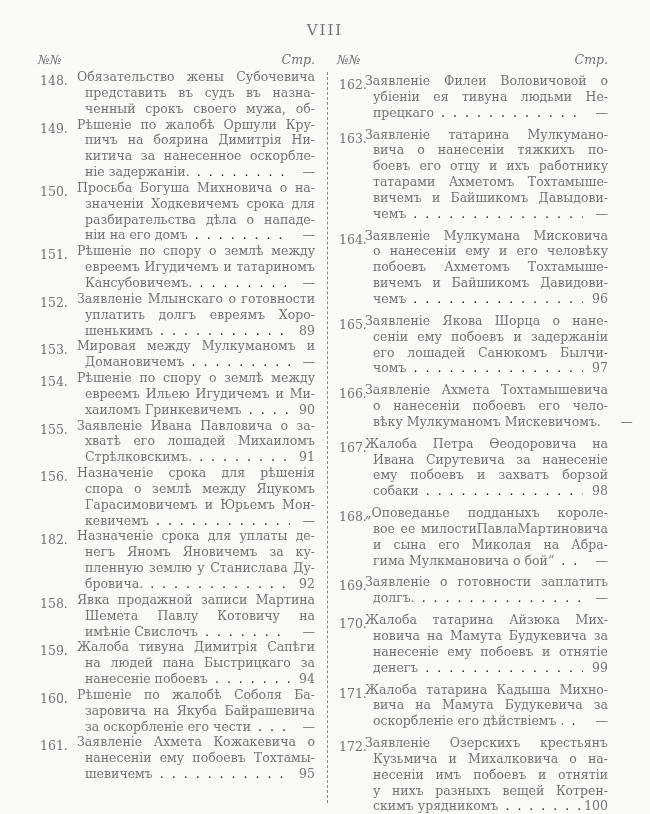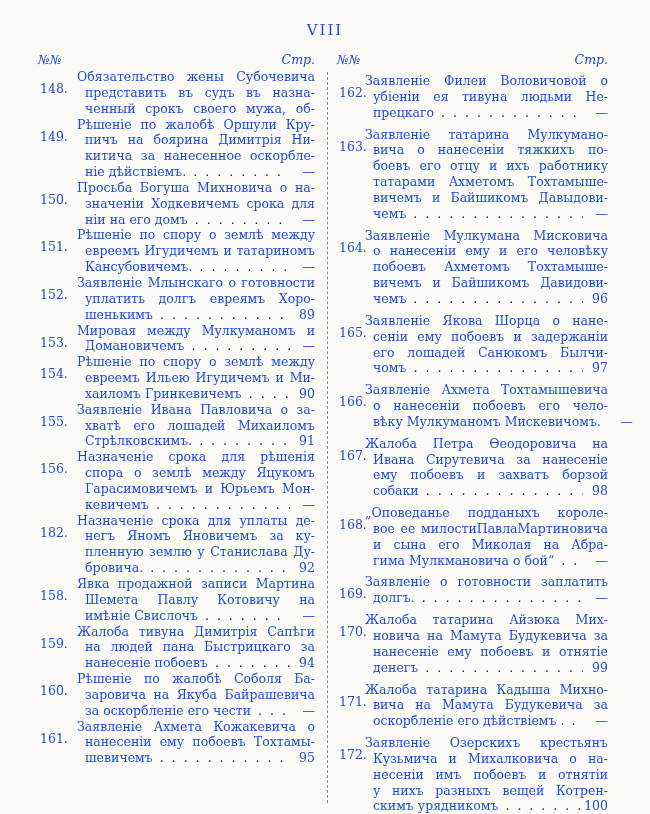--- a/index.html
+++ b/index.html
@@ -15,36 +15,36 @@
   .colr{width:271px;}
   .divider{border-left:1px dashed #8d8b86;margin:22px 9px 0 12px;height:731px;}
   .colhead{
     display:flex;justify-content:space-between;align-items:flex-end;
     font-style:italic;font-size:12.5px;height:17px;
   }
   .entries{margin-top:2px;font-size:12.5px;line-height:15.85px;}
   .entry{position:relative;}
   .col  .entry{padding-left:39px;}
   .colr .entry{padding-left:28px;margin-top:6px;}
-  .num{position:absolute;left:2px;top:12px;text-align:right;}
+  .num{position:absolute;left:2px;top:4px;text-align:right;}
   .line{text-align:justify;text-align-last:justify;text-justify:inter-word;}
   .line.cont{padding-left:8px;}
   .line.last{display:flex;align-items:flex-end;text-align:left;text-align-last:auto;}
   .txt{flex:0 0 auto;white-space:nowrap;}
   .dots{
     flex:1 1 0;overflow:hidden;white-space:nowrap;
     margin:0 3px 0 7px;letter-spacing:8px;color:#262522;
   }
   .dots::before{content:"................................";}
   .pg{flex:0 0 auto;min-width:22px;text-align:right;}
 </style>
 </head>
 <body style="background: rgb(251, 250, 246);">
 
-<div class="page" style="color: #1d4ed8; background: rgb(251, 250, 246);">
+<div class="page" style="color: #737373; background: rgb(251, 250, 246);">
   <header class="roman">VIII</header>
   <div class="cols">
 
     <section class="col">
       <div class="colhead">
         <span>№№</span>
         <span>Стр.</span>
       </div>
       <div class="entries">
           <div class="entry">
@@ -52,29 +52,30 @@
             <div class="line">Обязательство жены Субочевича</div>
             <div class="line cont">представить въ судъ въ назна-</div>
             <div class="line cont">ченный срокъ своего мужа, об-</div>
           </div>
           <div class="entry">
             <span class="num">149.</span>
             <div class="line">Рѣшеніе по жалобѣ Оршули Кру-</div>
             <div class="line cont">пичъ на боярина Димитрія Ни-</div>
             <div class="line cont">китича за нанесенное оскорбле-</div>
             <div class="line cont last">
-              <span class="txt">ніе дѣйствіемъ.</span>
+              <span class="txt">ніе задержаніи.</span>
               <span class="dots"></span>
               <span class="pg">—</span>
             </div>
           </div>
           <div class="entry">
             <span class="num">150.</span>
             <div class="line">Просьба Богуша Михновича о на-</div>
             <div class="line cont">значеніи Ходкевичемъ срока для</div>
+            <div class="line cont">разбирательства дѣла о нападе-</div>
             <div class="line cont last">
               <span class="txt">ніи на его домъ</span>
               <span class="dots"></span>
               <span class="pg">—</span>
             </div>
           </div>
           <div class="entry">
             <span class="num">151.</span>
             <div class="line">Рѣшеніе по спору о землѣ между</div>
             <div class="line cont">евреемъ Игудичемъ и татариномъ</div>

